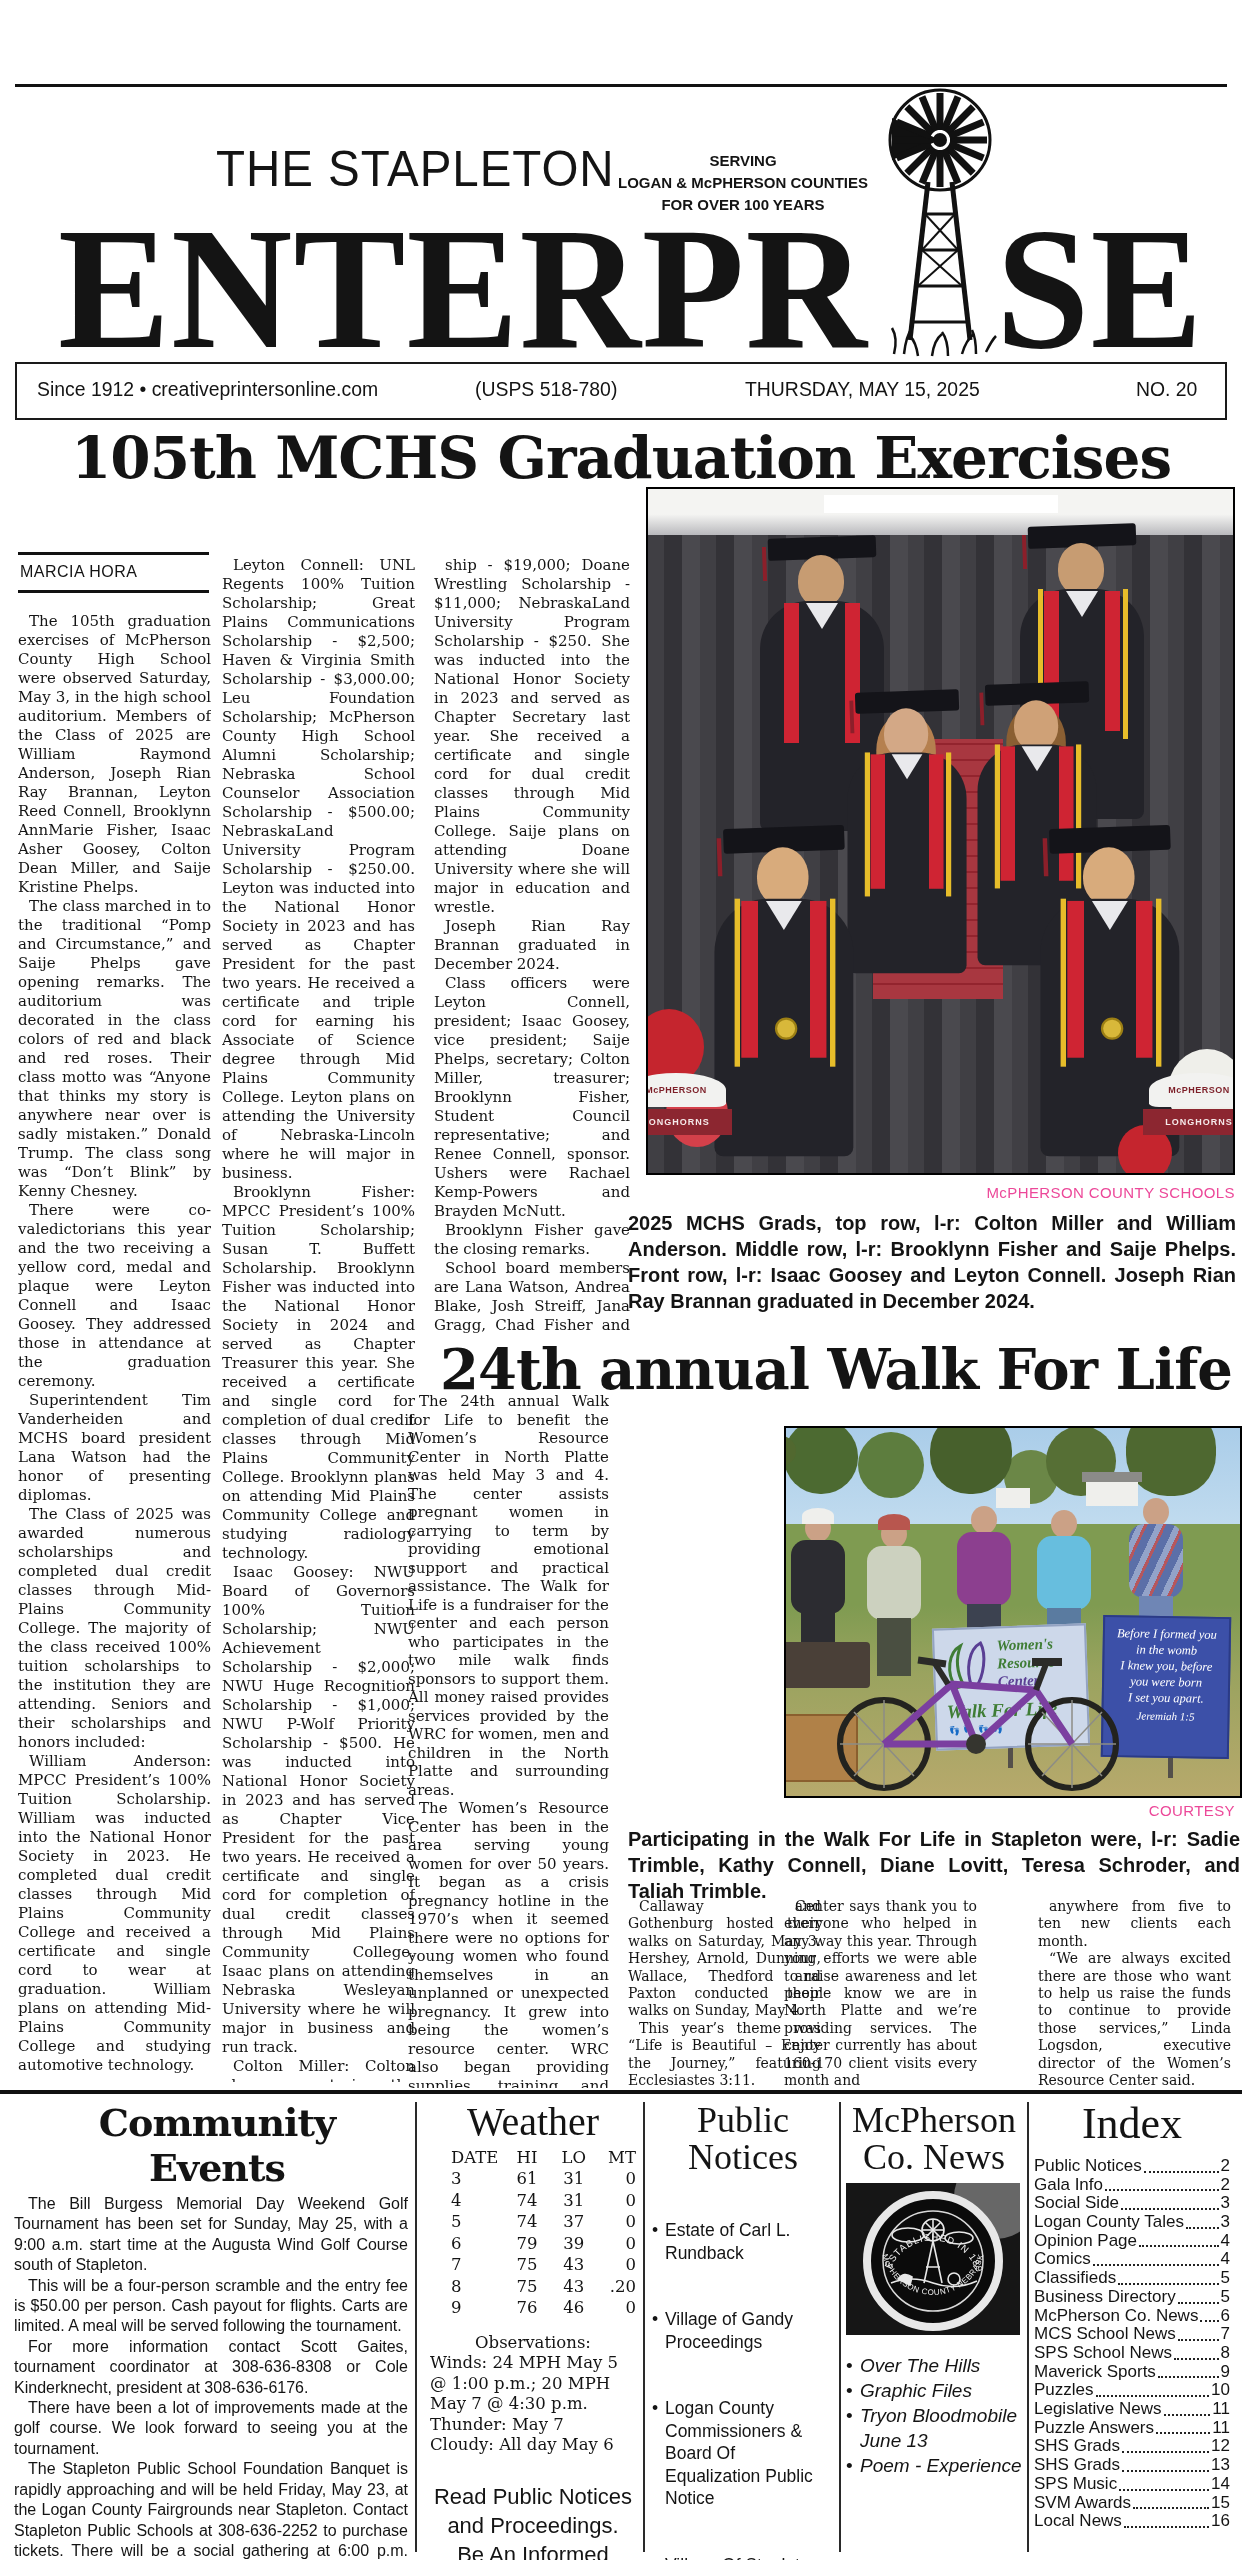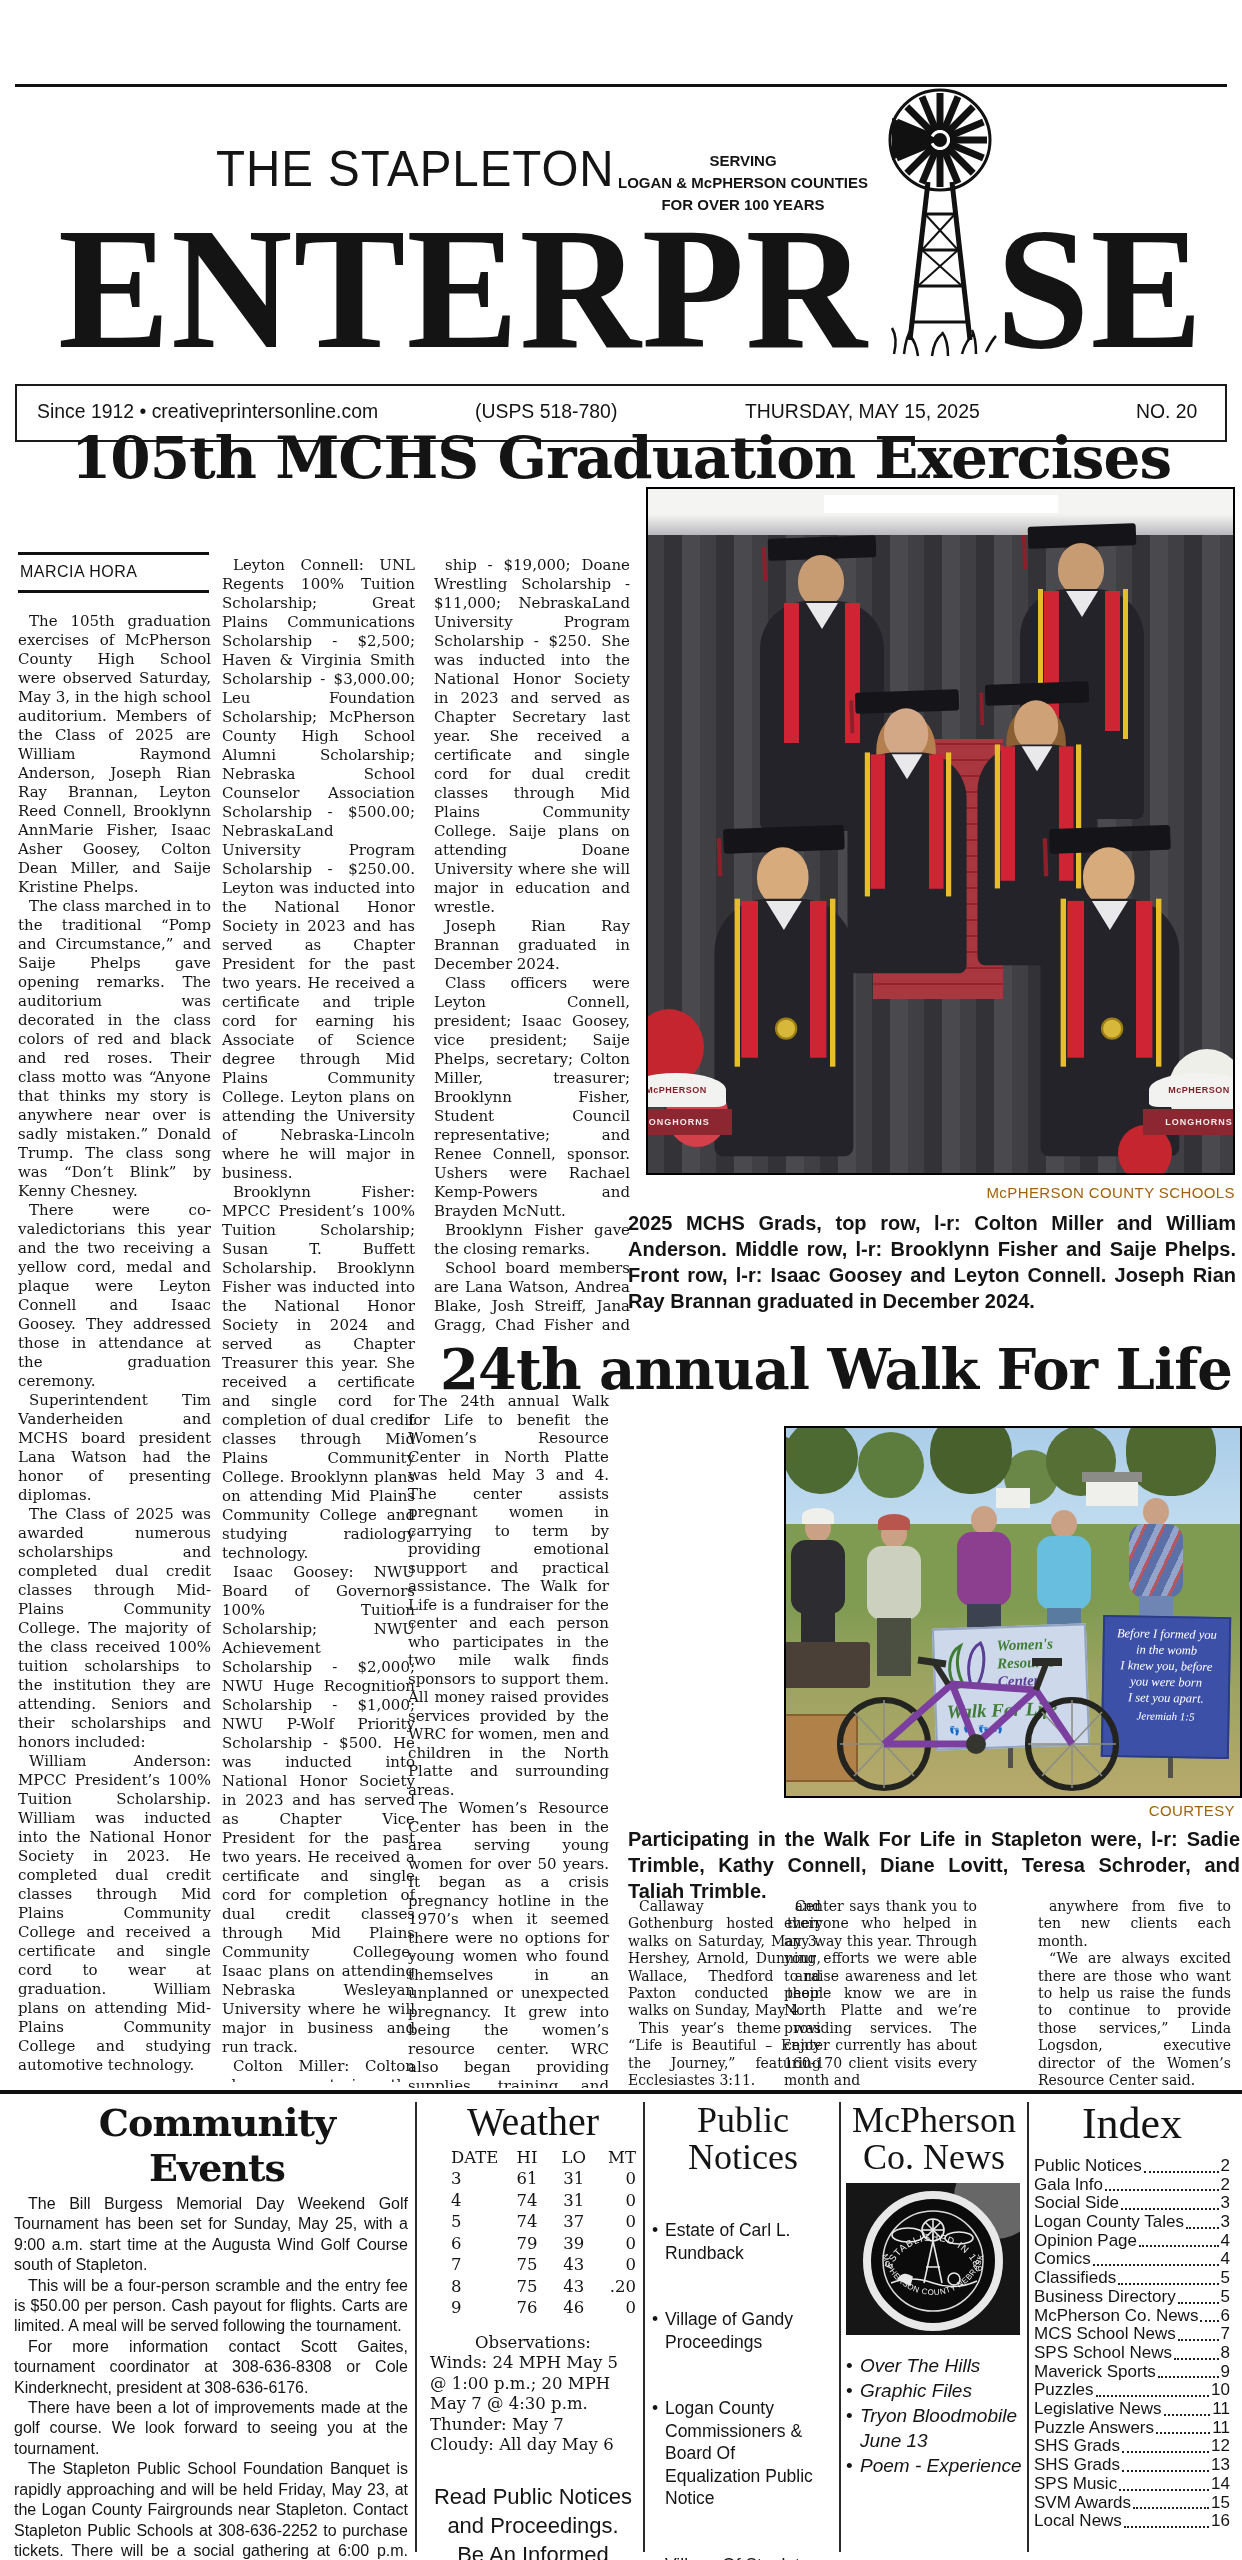--- a/index.html
+++ b/index.html
@@ -23,21 +23,21 @@
   .byline{font-family:"Liberation Sans",sans-serif;font-size:16px;letter-spacing:.5px;
           padding:8px 0 9px 2px;}
   
   .col{position:absolute;overflow:hidden;text-align:justify;
        font-family:"DejaVu Serif",serif;font-size:15px;line-height:19px;hyphens:auto;}
   .col p{margin:0;text-indent:11px;}
   .walkcols{font-size:14px;line-height:17.4px;}
   .caption{position:absolute;font-family:"Liberation Sans",sans-serif;font-weight:bold;
            font-size:20px;line-height:26px;text-align:justify;}
   .credit{position:absolute;font-family:"Liberation Sans",sans-serif;font-size:15px;
-          color:#a16207;text-align:right;letter-spacing:.4px;}
+          color:#ec4899;text-align:right;letter-spacing:.4px;}
   
   .photo{position:absolute;border:2px solid #000;overflow:hidden;box-sizing:border-box;}
   .grad-bg{position:absolute;inset:0;
      background:repeating-linear-gradient(90deg,#403f44 0 16px,#333237 16px 34px,#4a494e 34px 52px);}
   .grad-light{position:absolute;left:0;top:0;width:100%;height:46px;
      background:linear-gradient(180deg,#f4f4f2 0 55%,#b9b9bd 100%);}
   .grad-light::after{content:"";position:absolute;left:30%;top:6px;width:40%;height:18px;background:#ffffff;}
   .redpanel{position:absolute;background:#a83740;
      background:repeating-linear-gradient(0deg,#a83740 0 14px,#93242e 14px 16px),
                 repeating-linear-gradient(90deg,#a8374000 0 14px,#93242e55 14px 16px);}
@@ -168,21 +168,21 @@
         <path d="M24,272 q2,-18 8,-26"></path>
       <path d="M38,274 q-2,-14 -8,-20"></path>
         <path d="M52,274 q2,-16 10,-22"></path>
       <path d="M68,274 q0,-16 -6,-24"></path>
         <path d="M82,272 q4,-14 12,-20"></path>
       <path d="M96,272 q0,-16 -4,-24"></path>
         <path d="M106,270 q6,-12 10,-16"></path>
     </g>
   </svg>
 
-  <div class="abs dateline" style="left:15px;top:362px;width:1208px;height:54px;margin-top:22px;">
+  <div class="abs dateline" style="left:15px;top:362px;width:1208px;height:54px;">
     <span style="left:20px;">Since 1912 • creativeprintersonline.com</span>
     <span style="left:458px;">(USPS 518-780)</span>
     <span style="left:728px;">THURSDAY, MAY 15, 2025</span>
     <span style="right:28px;transform-origin:right;">NO. 20</span>
   </div>
 
   <div class="abs headline" style="left:0;top:424px;width:1242px;font-size:58px;">105th MCHS Graduation Exercises</div>
 
   <div class="abs" style="left:18px;top:552px;width:191px;">
     <div class="rule" style="height:3px;"></div>

